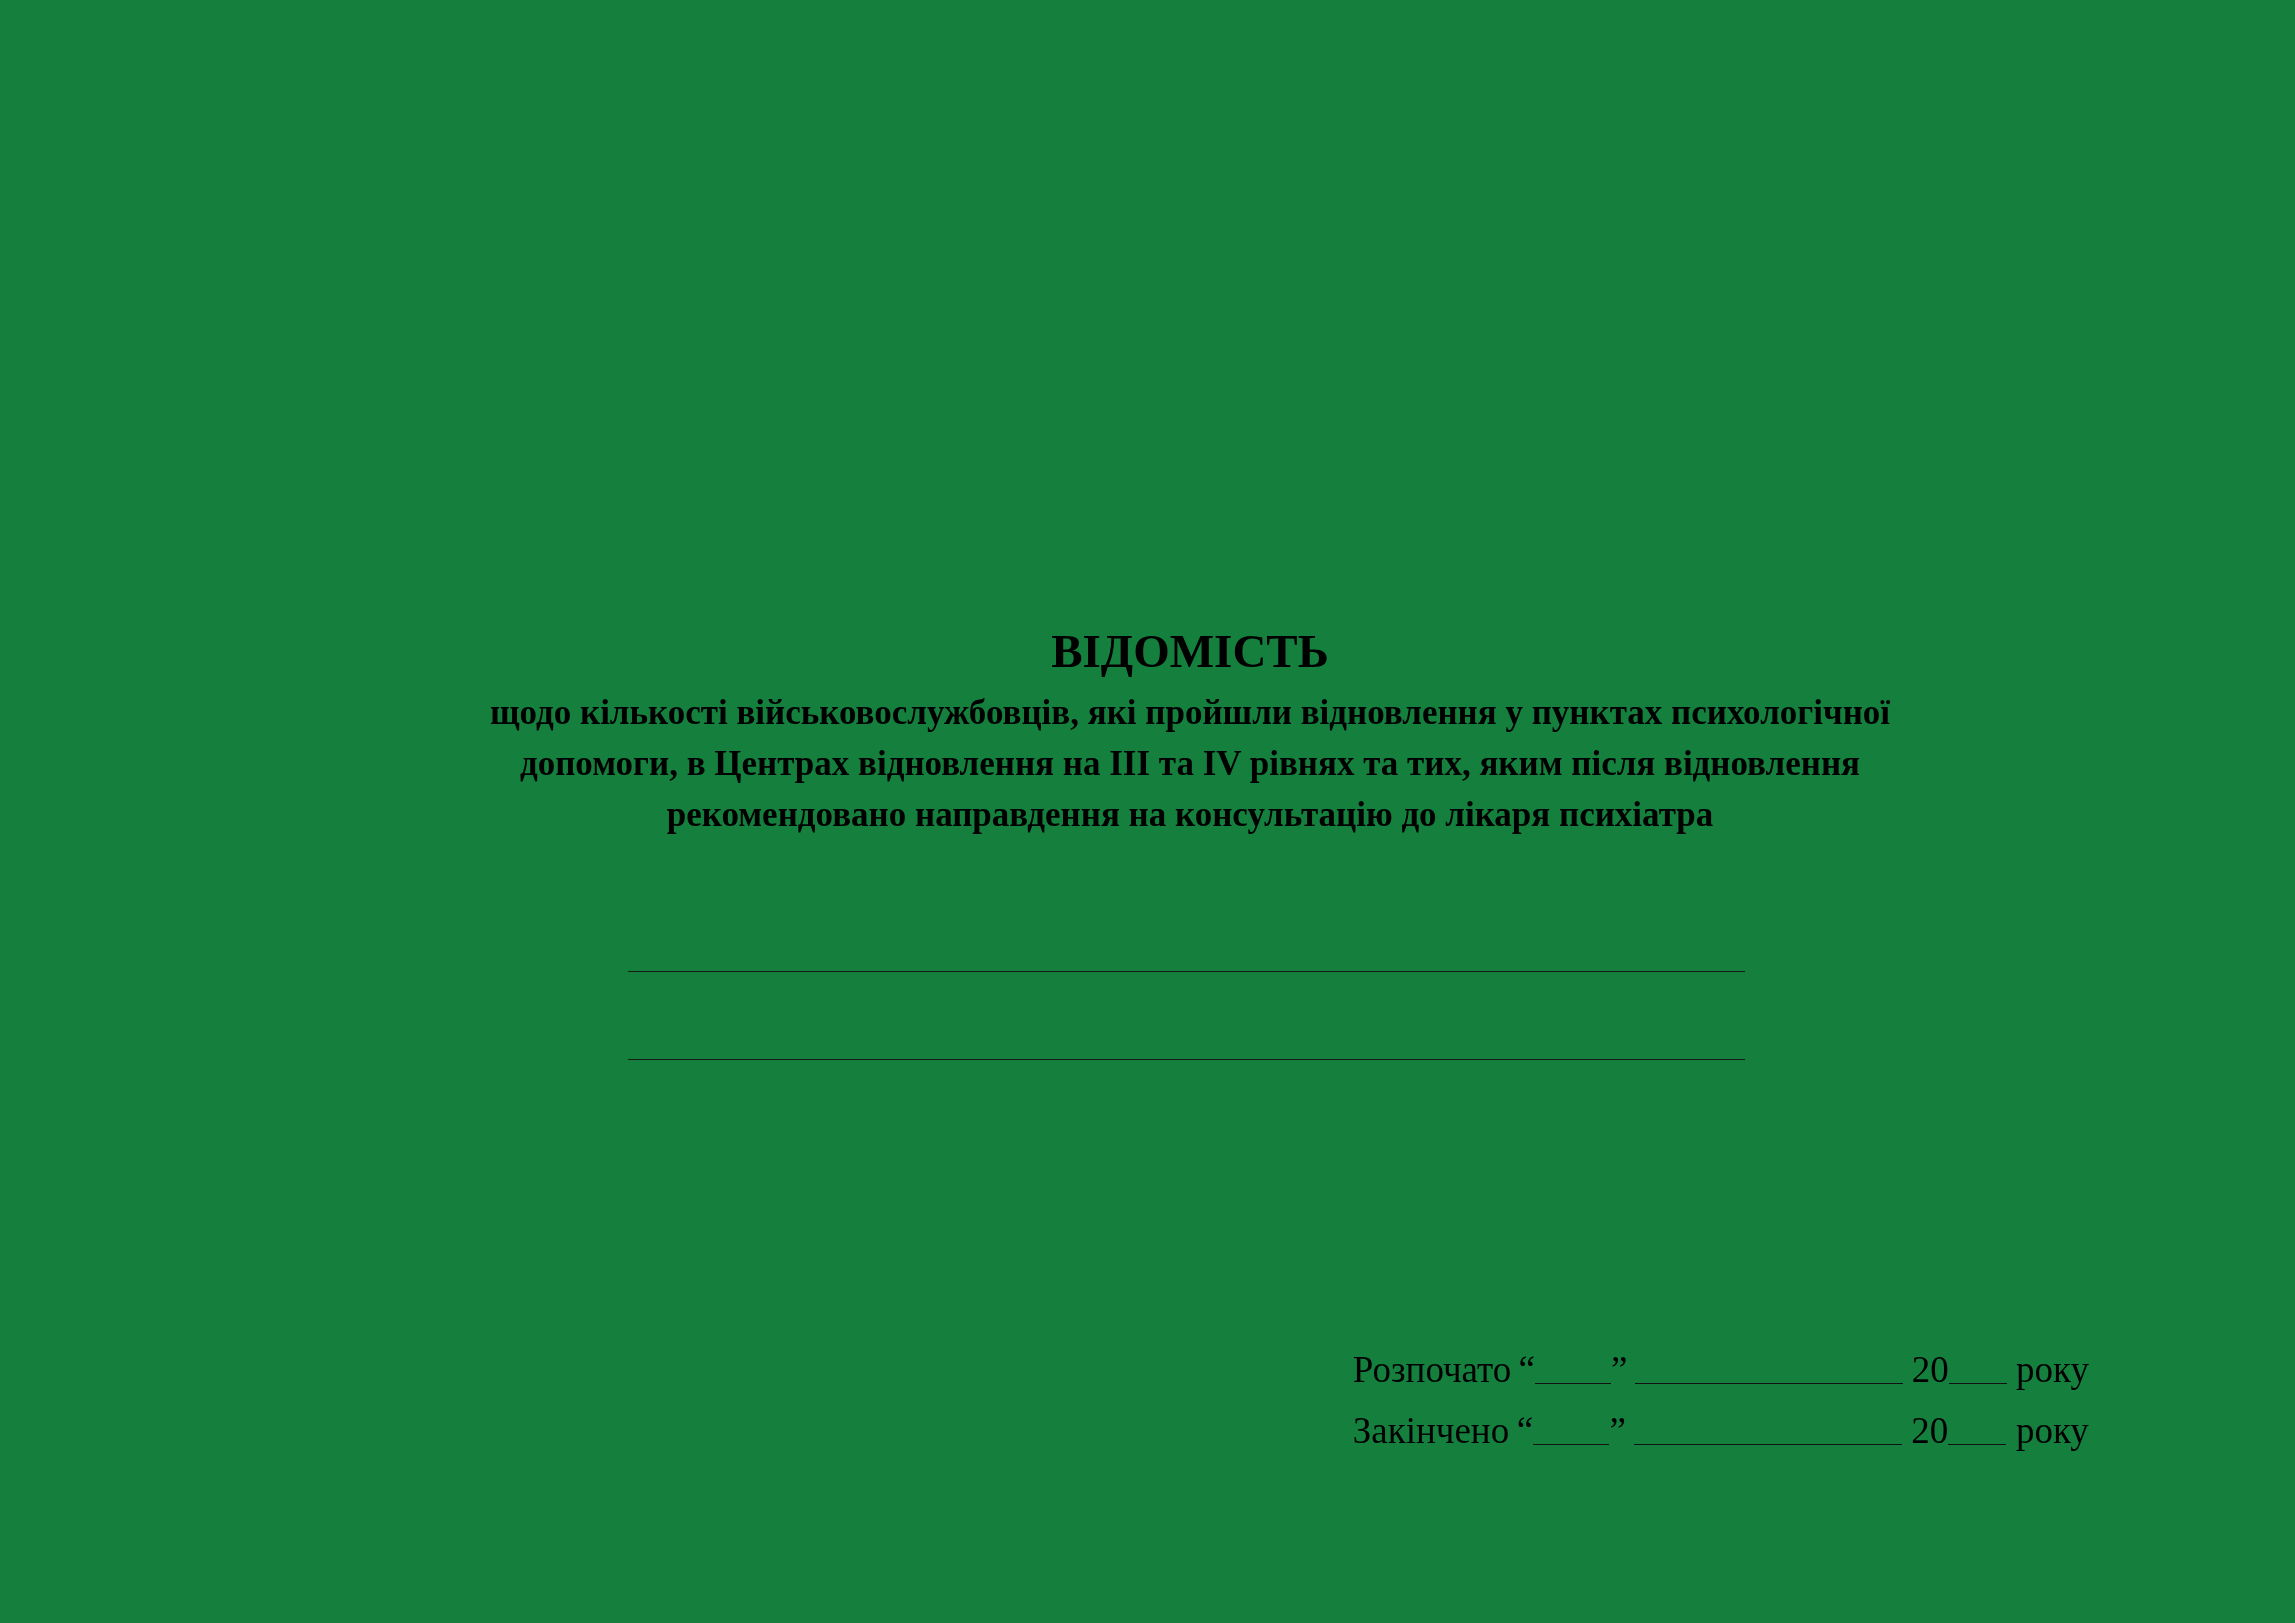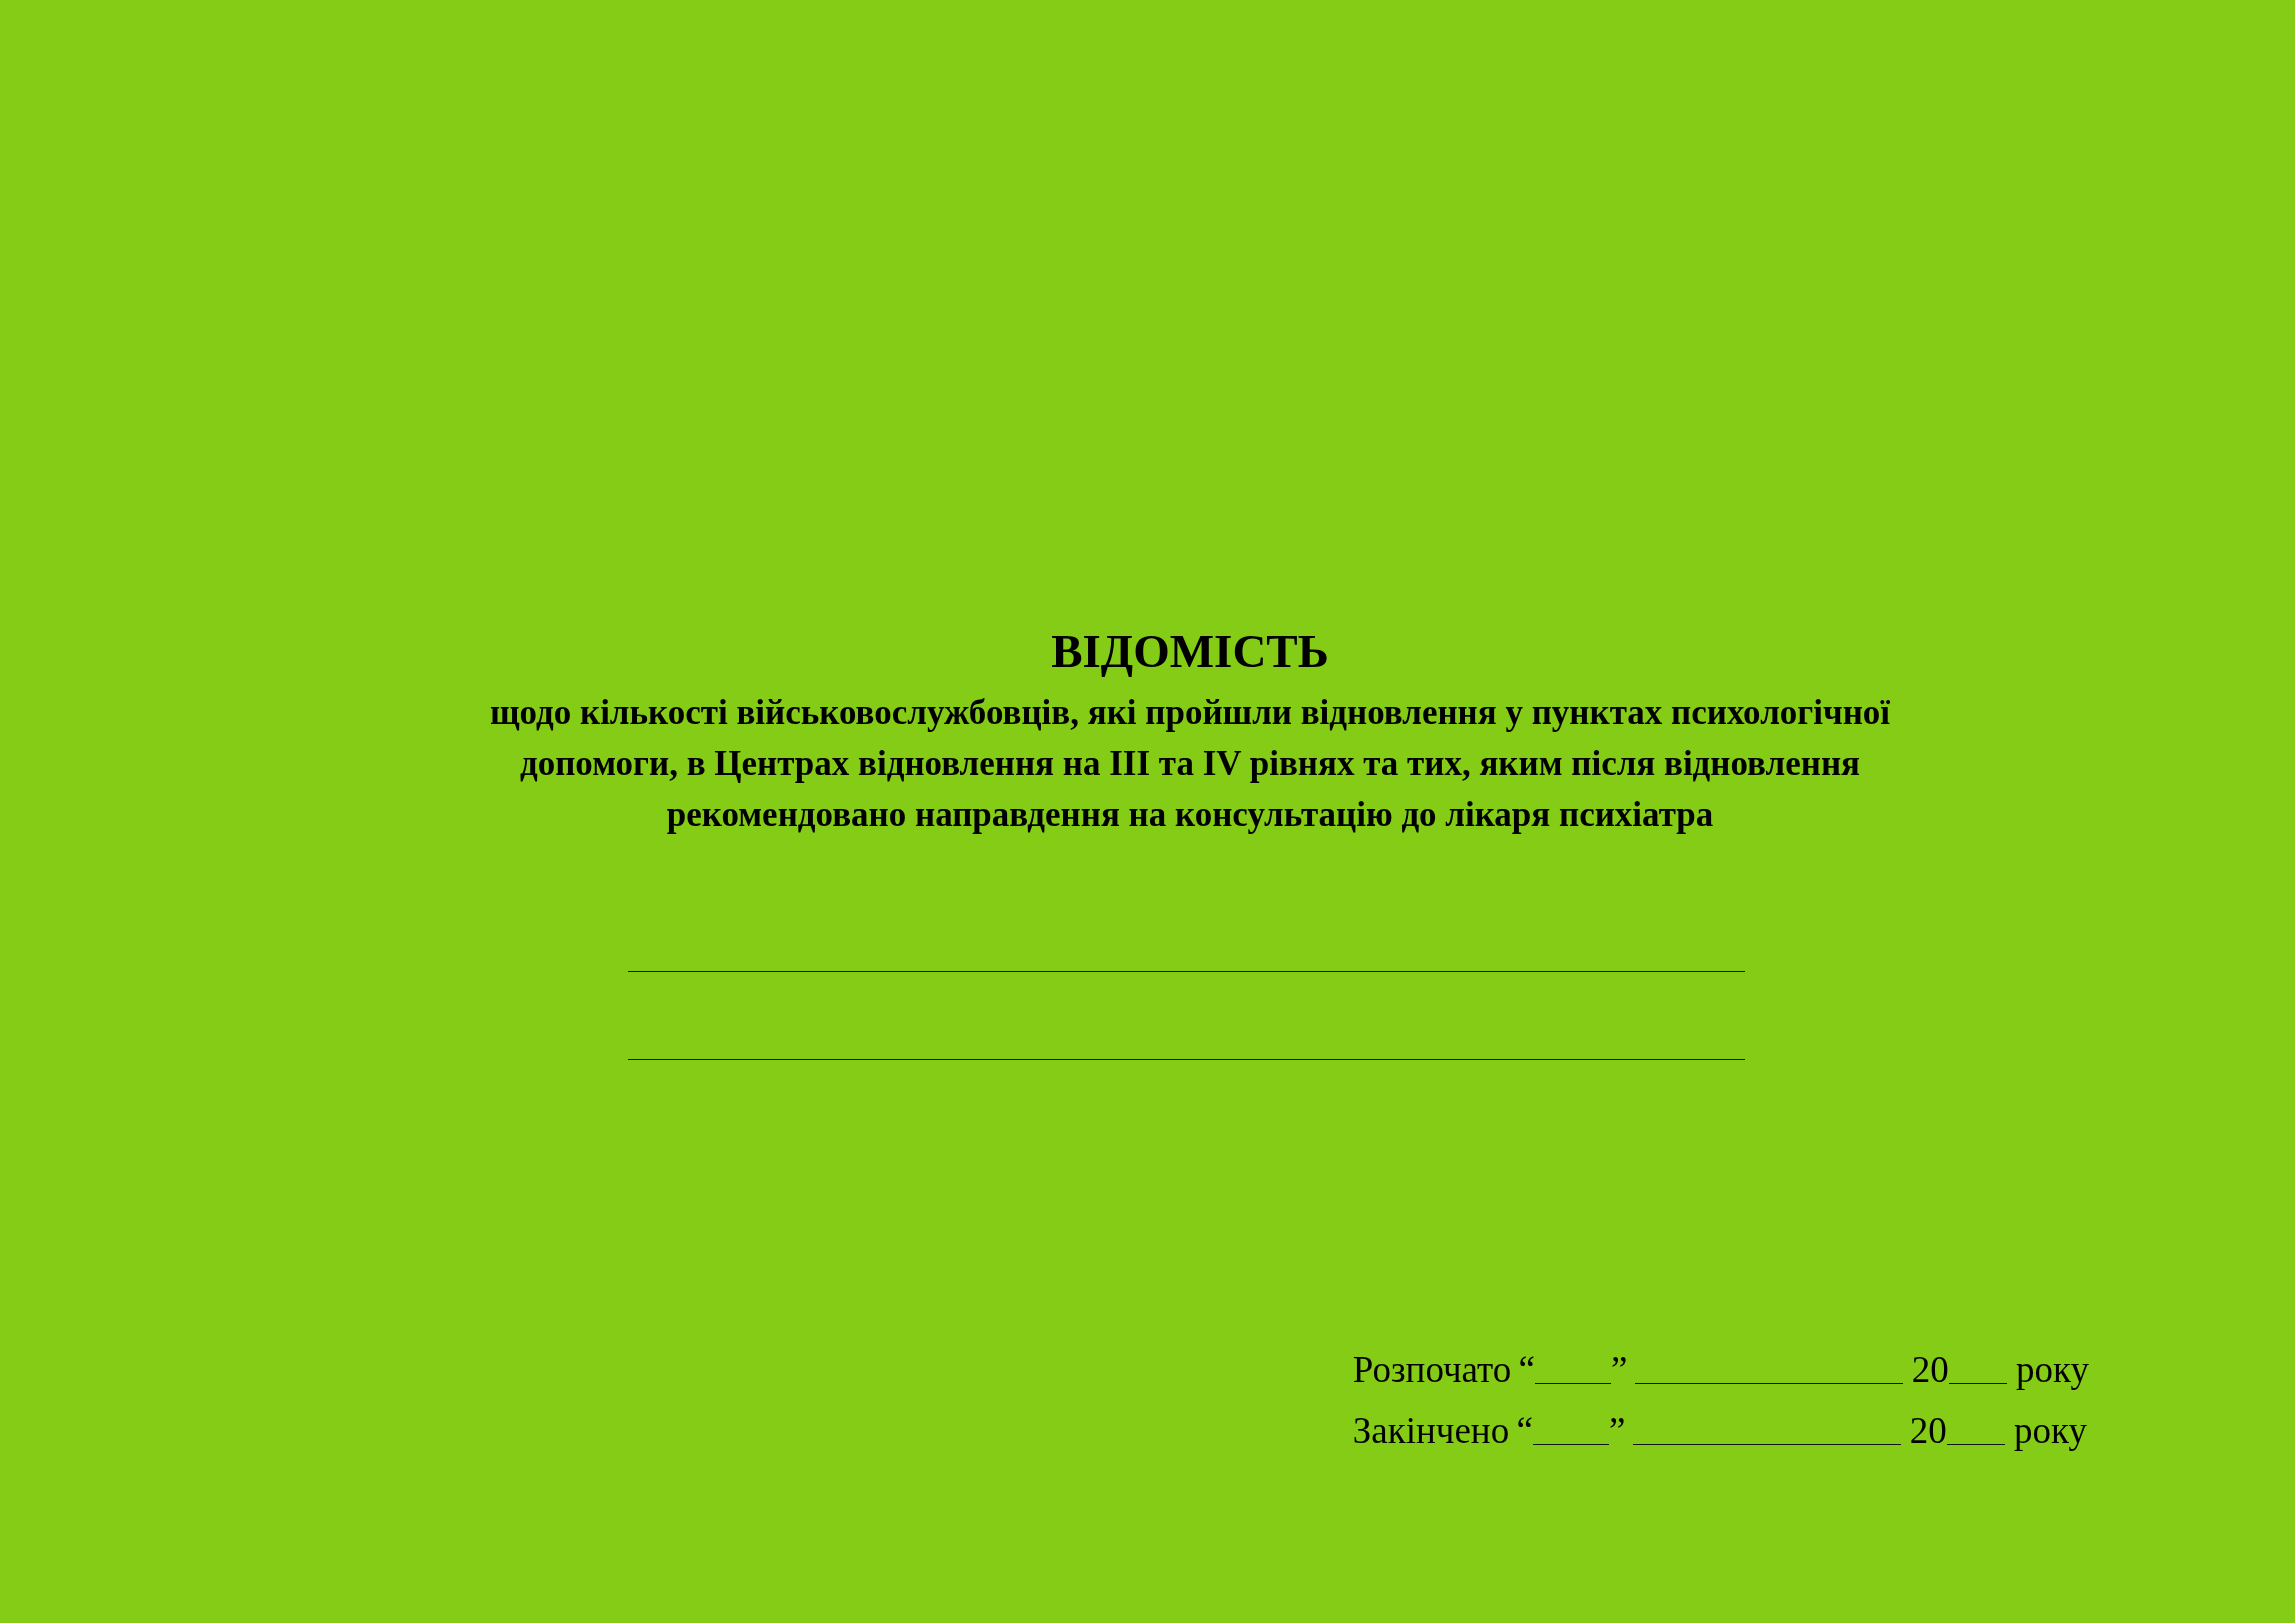--- a/index.html
+++ b/index.html
@@ -13,21 +13,21 @@
       position: relative;
       overflow: hidden;
       font-family: "Liberation Serif", "DejaVu Serif", serif;
       color: #000000;
     }
     .page {
       position: absolute;
       left: 0; top: 0;
       width: 2296px;
       height: 1624px;
-      background: #84cc16;
+      background: #15803d;
     }
     .title {
       position: absolute;
       left: 0;
       width: 2380px;
       top: 624px;
       text-align: center;
       font-weight: bold;
       font-size: 47px;
       line-height: 55px;
@@ -59,21 +59,21 @@
     .meta {
       position: absolute;
       right: 207px;
       top: 1339px;
       font-size: 37px;
       line-height: 61px;
       text-align: right;
     }
     .meta-row {
       display: flex;
-      justify-content: flex-start;
+      justify-content: space-between;
       align-items: baseline;
       white-space: nowrap;
       height: 61px;
     }
     .meta-row.row-3 { margin-top: -3.7px; }
     .blank {
       display: inline-block;
       border-bottom: 1.8px solid #111111;
       height: 0;
       vertical-align: baseline;

